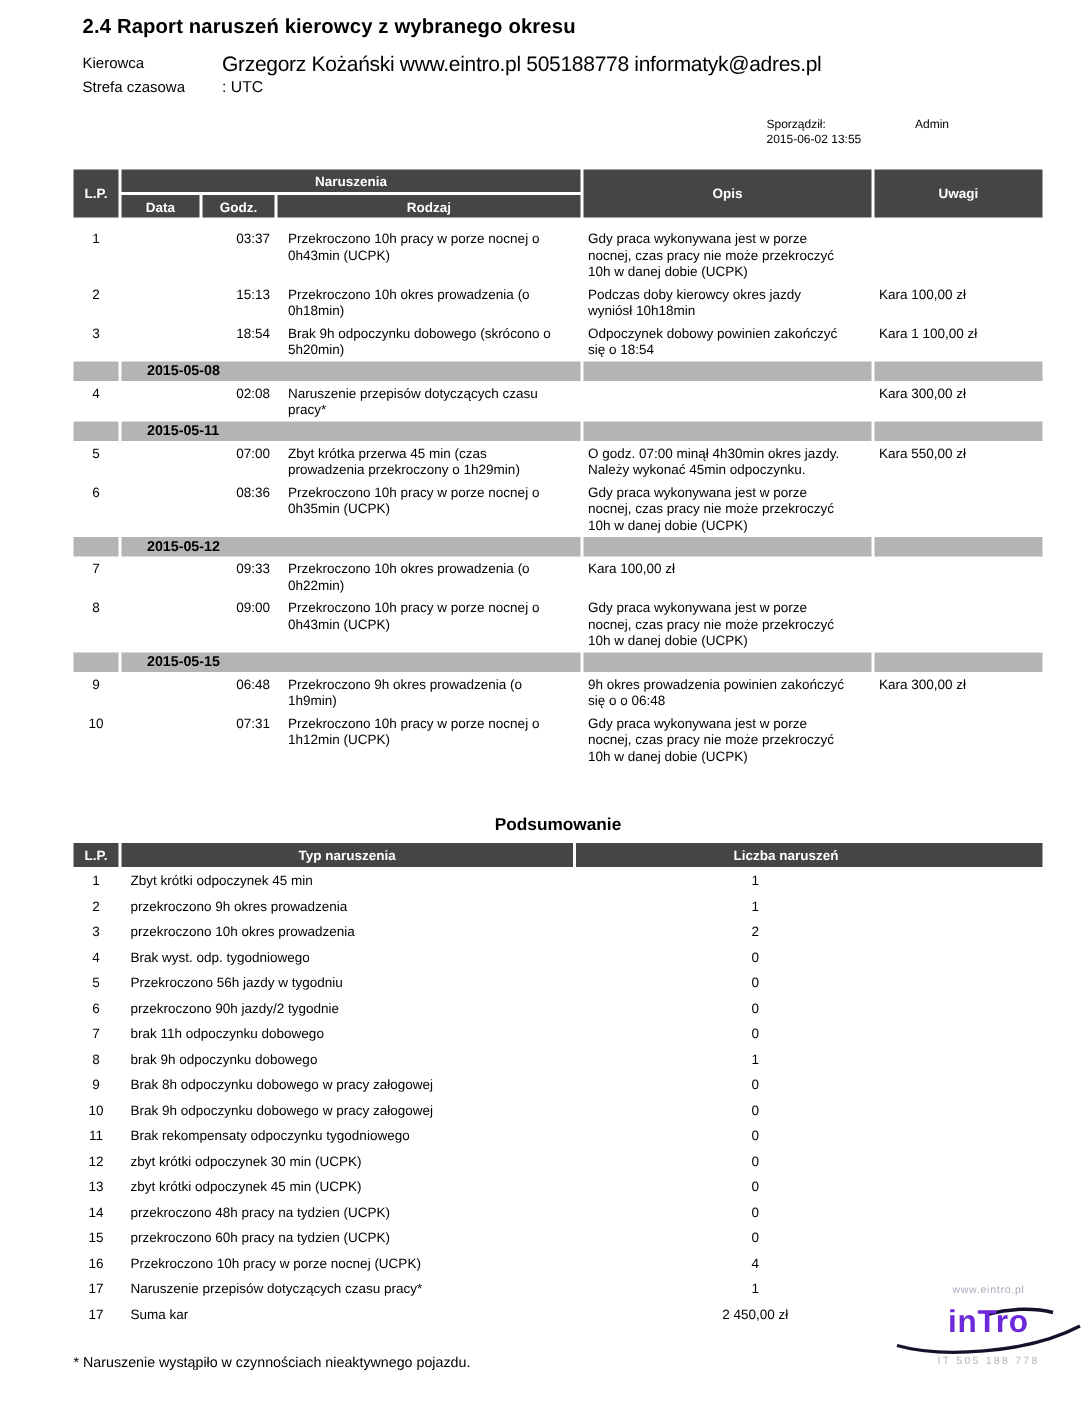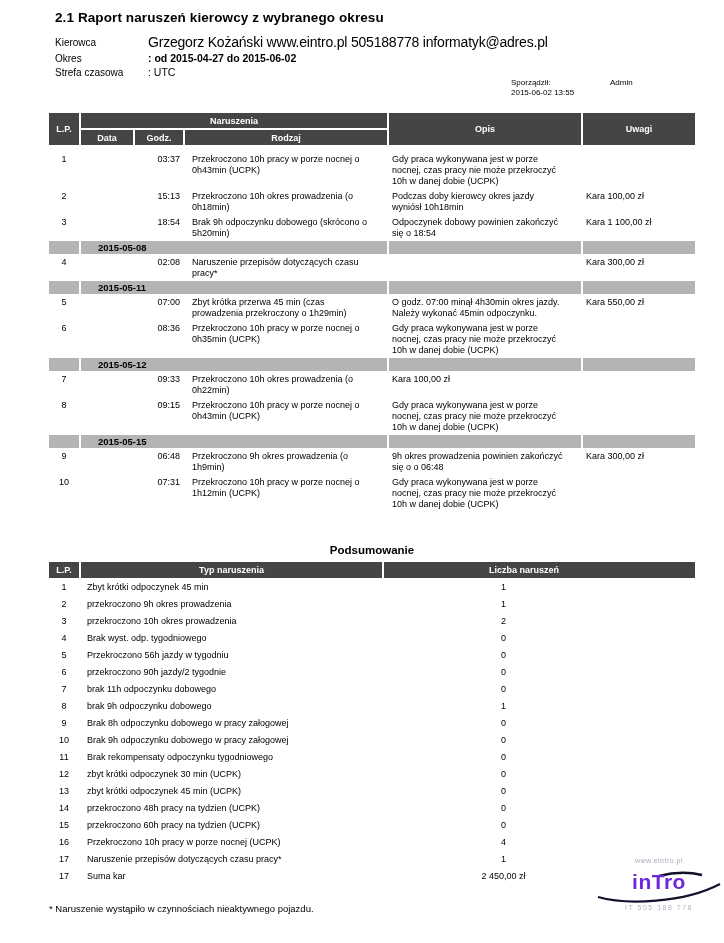--- a/index.html
+++ b/index.html
@@ -71,28 +71,24 @@
                position:relative; top:6px; z-index:2; }
   .logo-svg { position:absolute; left:0; top:0; width:126px; height:42px; z-index:1; }
   .logo-phone { font-size:7px; color:#b0b5c2; letter-spacing:1.5px; margin-top:-2px; }
 </style>
 </head>
 <body>
 
 <div class="page">
 
   <div class="report-header">
-    <div class="title">2.1 Raport naruszeń kierowcy z wybranego okresu</div>
+    <div class="title">2.4 Raport naruszeń kierowcy z wybranego okresu</div>
     <div class="meta-line">
       <span class="meta-label">Kierowca</span>
       <span class="meta-value driver-value">Grzegorz Kożański www.eintro.pl 505188778 informatyk@adres.pl</span>
-    </div>
-    <div class="meta-line">
-      <span class="meta-label">Okres</span>
-      <span class="meta-value bold">: od 2015-04-27  do 2015-06-02</span>
     </div>
     <div class="meta-line">
       <span class="meta-label">Strefa czasowa</span>
       <span class="meta-value">: UTC</span>
     </div>
   </div>
 
   <div class="prepared">
     <div class="prepared-line1">
       <span class="prepared-label">Sporządził:</span>
@@ -181,21 +177,21 @@
         <div class="vgrid vrow">
           <div class="vcell c-lp">7</div>
           <div class="vcell c-date"></div>
           <div class="vcell c-time">09:33</div>
           <div class="vcell c-type">Przekroczono 10h okres prowadzenia (o 0h22min)</div>
           <div class="vcell c-rem">Kara 100,00 zł</div>
         </div>
         <div class="vgrid vrow">
           <div class="vcell c-lp">8</div>
           <div class="vcell c-date"></div>
-          <div class="vcell c-time">09:15</div>
+          <div class="vcell c-time">09:00</div>
           <div class="vcell c-type">Przekroczono 10h pracy w porze nocnej o 0h43min (UCPK)</div>
           <div class="vcell c-desc">Gdy praca wykonywana jest w porze nocnej, czas pracy nie może przekroczyć 10h w danej dobie (UCPK)</div>
           <div class="vcell c-rem"></div>
         </div>
         <div class="vgrid vrow">
           <div class="vcell g"></div>
           <div class="vcell g gdate">2015-05-15</div>
           <div class="vcell g gdesc"></div>
           <div class="vcell g grem"></div>
         </div>

